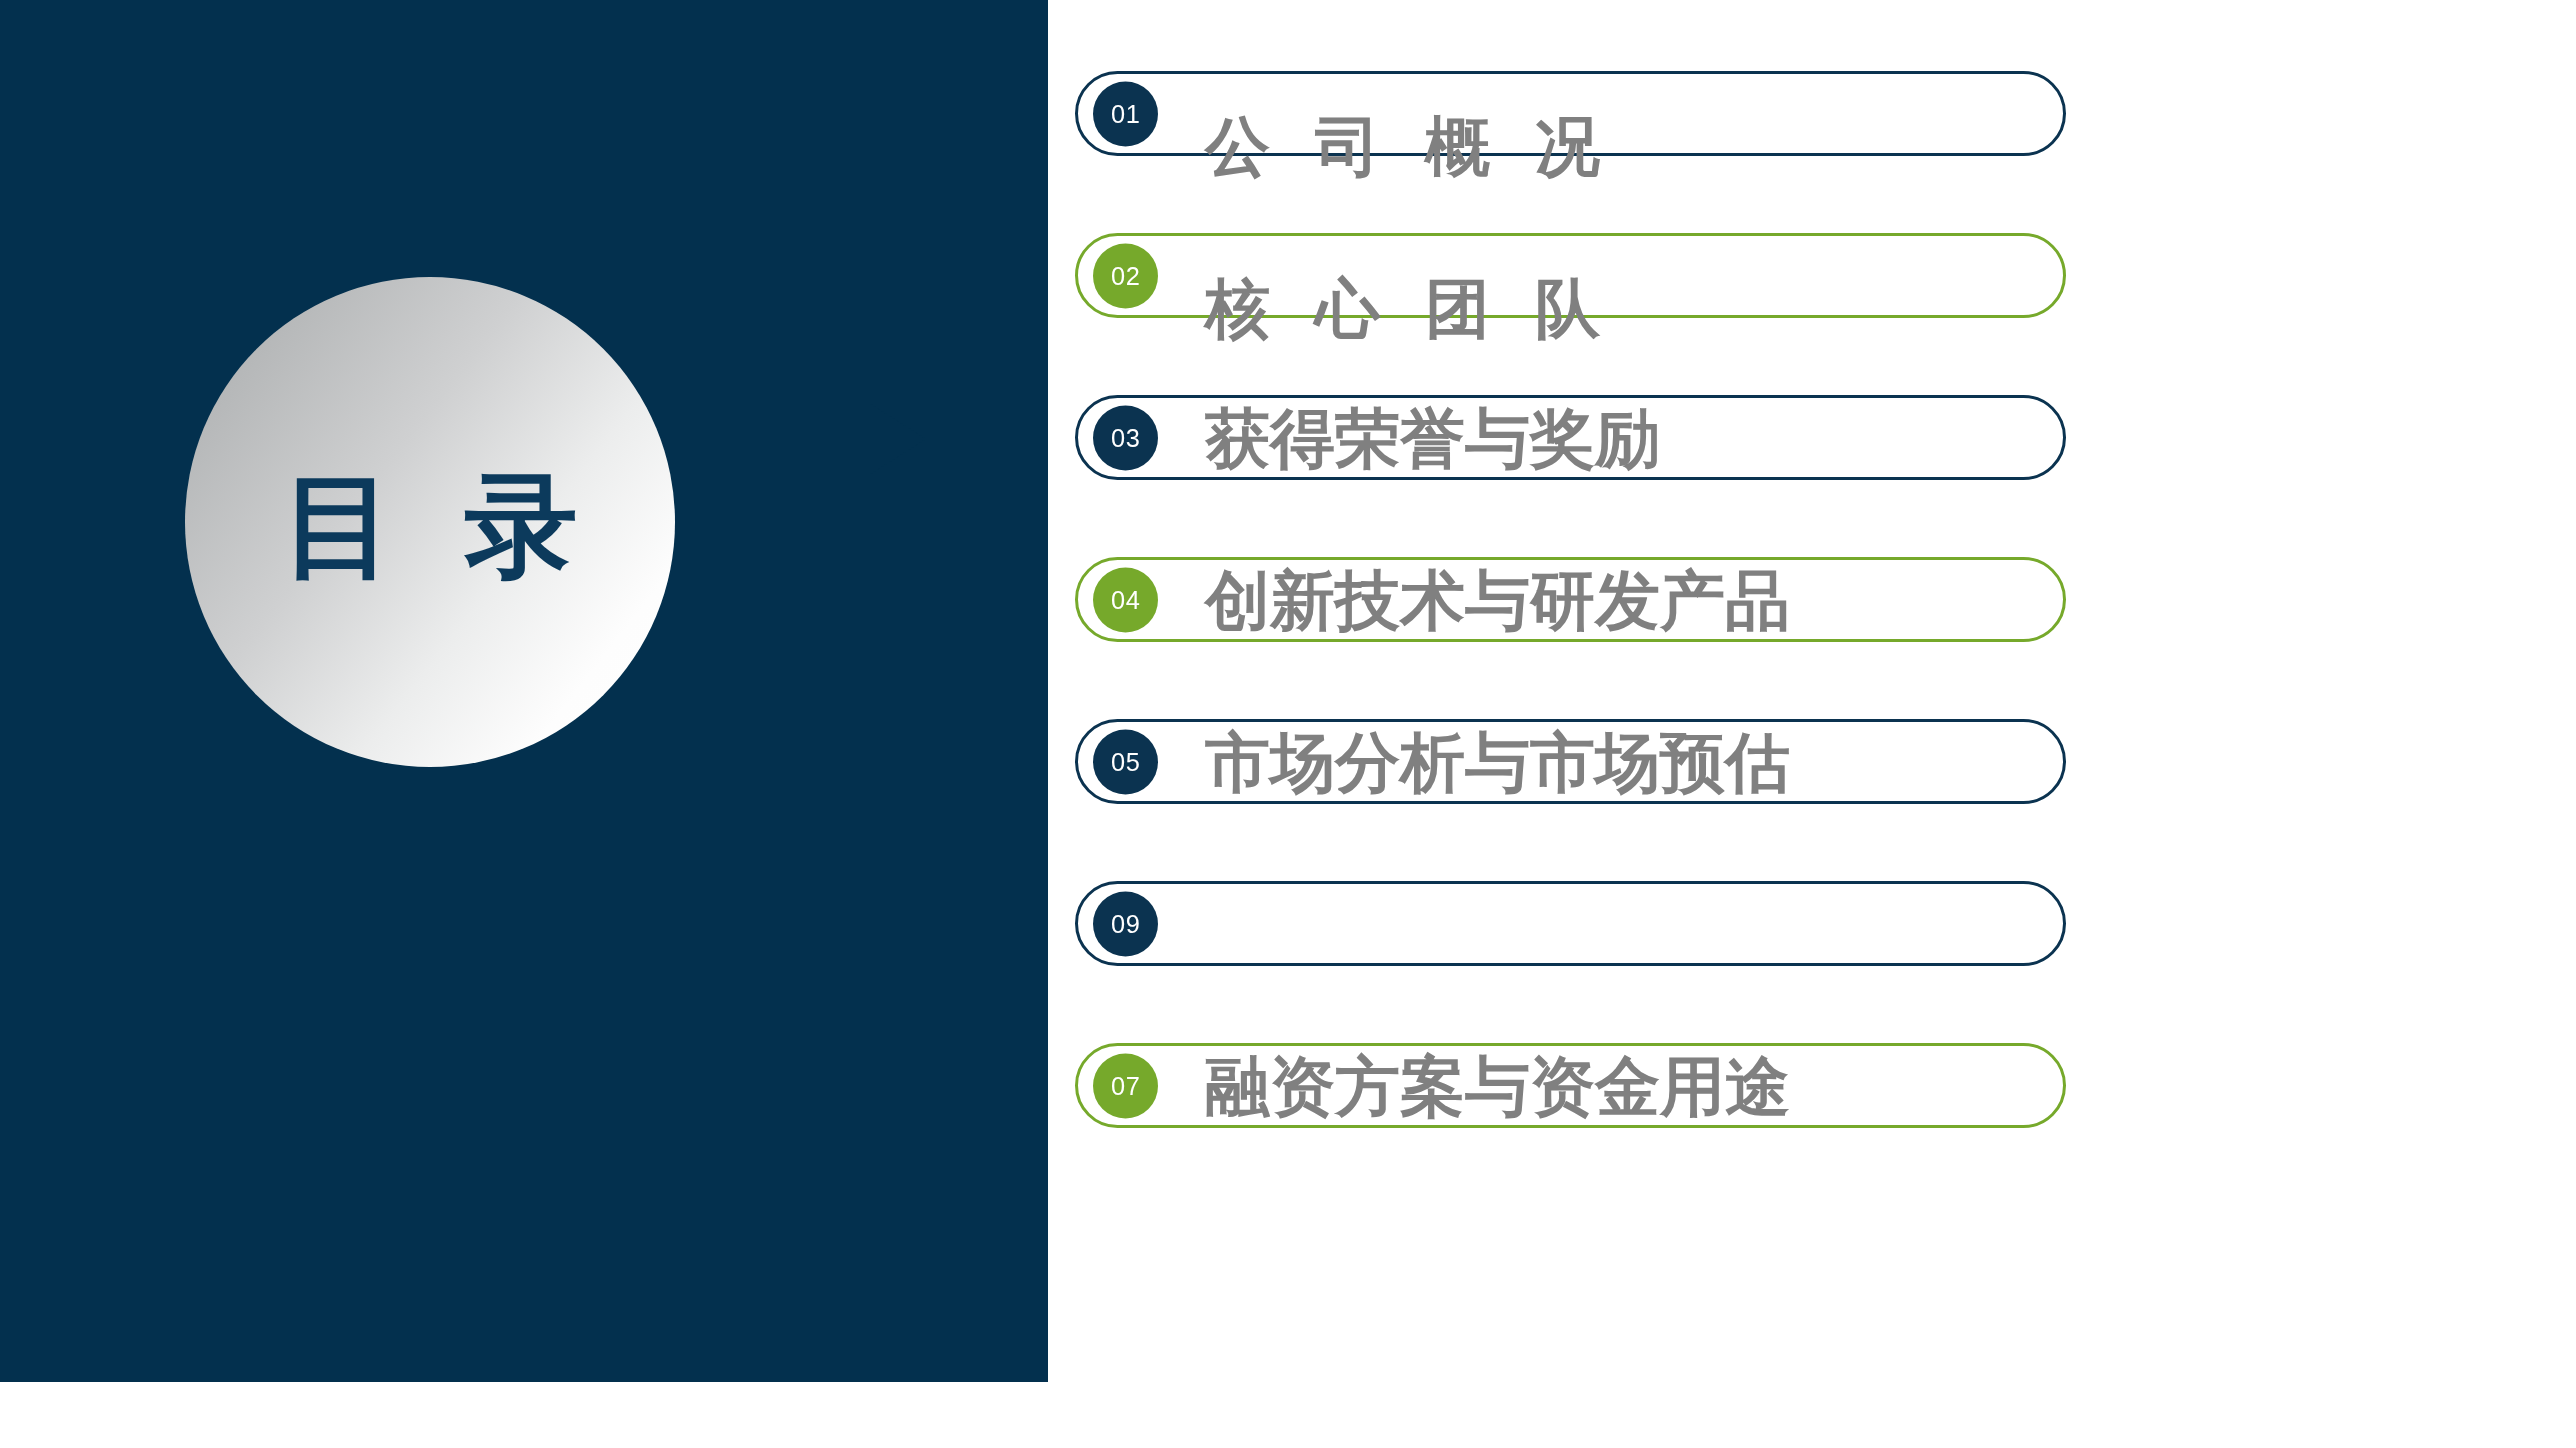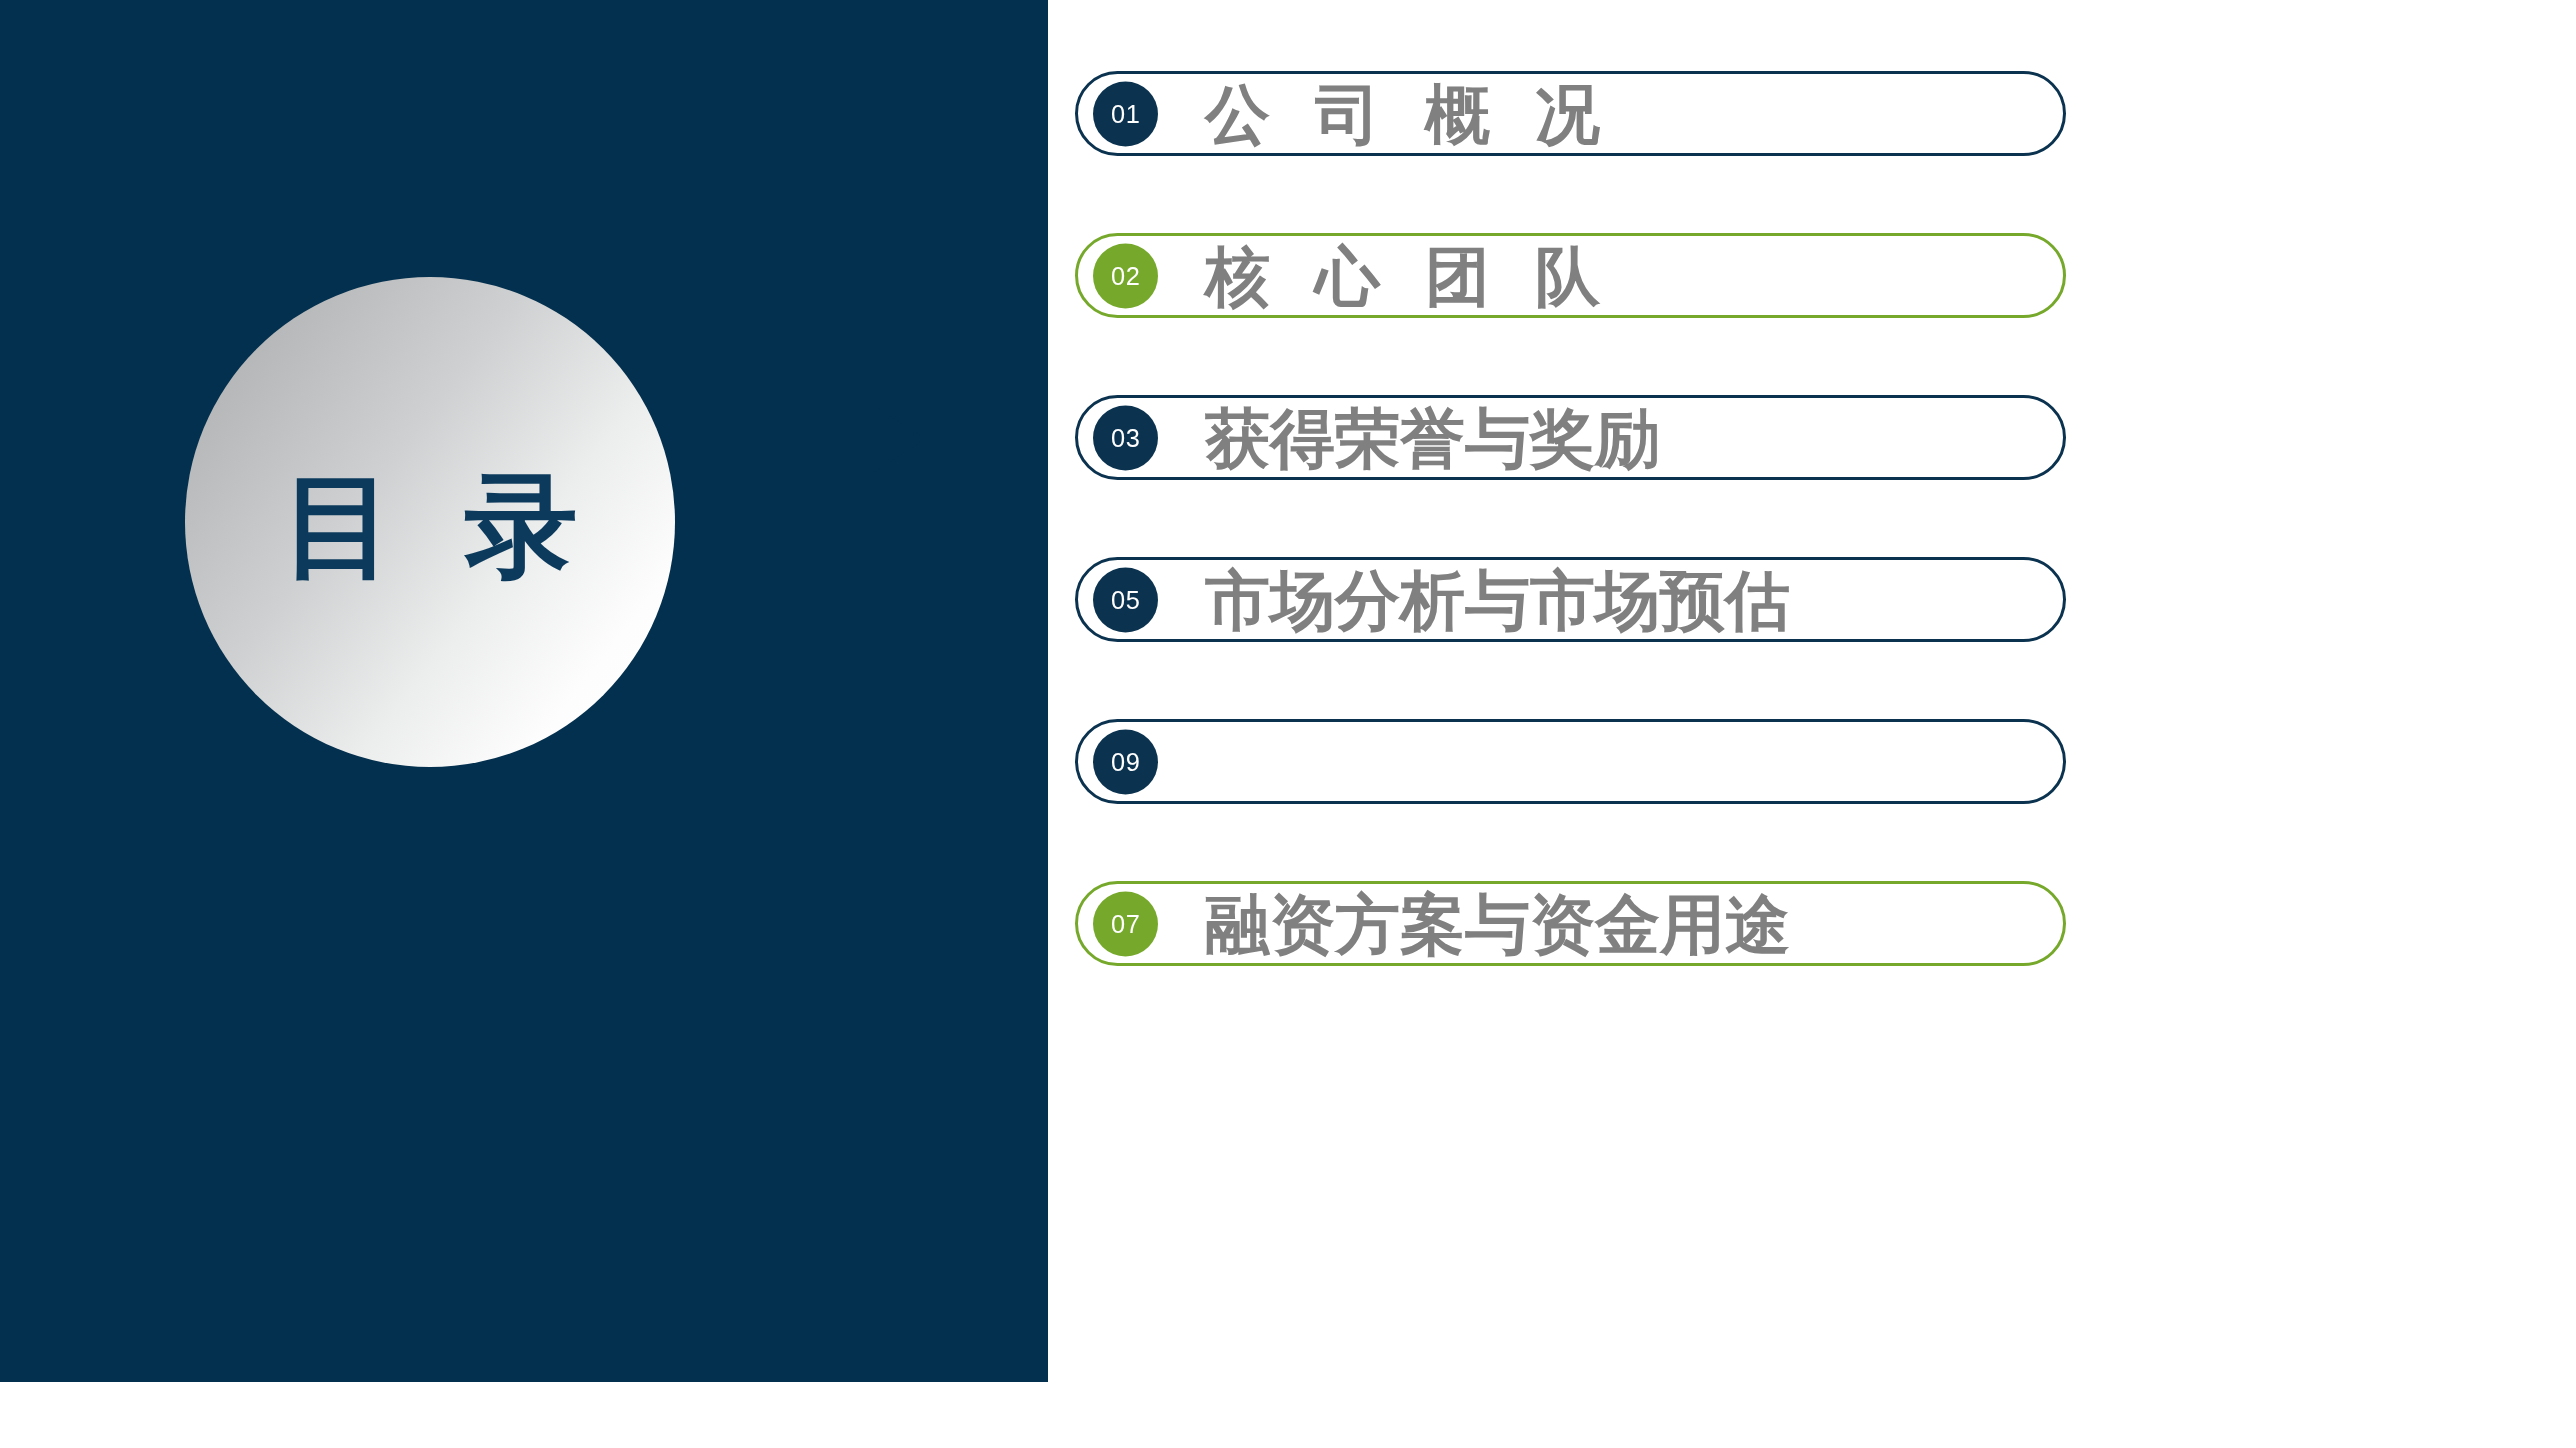--- a/index.html
+++ b/index.html
@@ -85,21 +85,21 @@
   .toc-label{
     position:absolute;
     left:127px; top:50%;
     transform:translateY(-50%);
     color:#808080;
     font-size:65px;
     font-weight:bold;
     line-height:1;
     white-space:nowrap;
   }
-  .toc-label.spaced{ letter-spacing:45px; }
+  .toc-label.spaced{ letter-spacing:45px;margin-top:32px; }
 </style>
 </head>
 <body>
 
 <div id="left-panel">
   <div id="toc-circle">
     <div id="toc-circle-label">目 录</div>
   </div>
 </div>
 
@@ -115,20 +115,24 @@
   <div class="toc-row accent-green">
     <div class="toc-badge">02</div>
     <div class="toc-label spaced">核心团队</div>
   </div>
 
   <div class="toc-row">
     <div class="toc-badge">03</div>
     <div class="toc-label">获得荣誉与奖励</div>
   </div>
 
+  <div class="toc-row accent-green">
+    <div class="toc-badge">04</div>
+    <div class="toc-label">创新技术与研发产品</div>
+  </div>
 
   <div class="toc-row">
     <div class="toc-badge">05</div>
     <div class="toc-label">市场分析与市场预估</div>
   </div>
 
   <div class="toc-row">
     <div class="toc-badge">09</div>
   </div>
 

